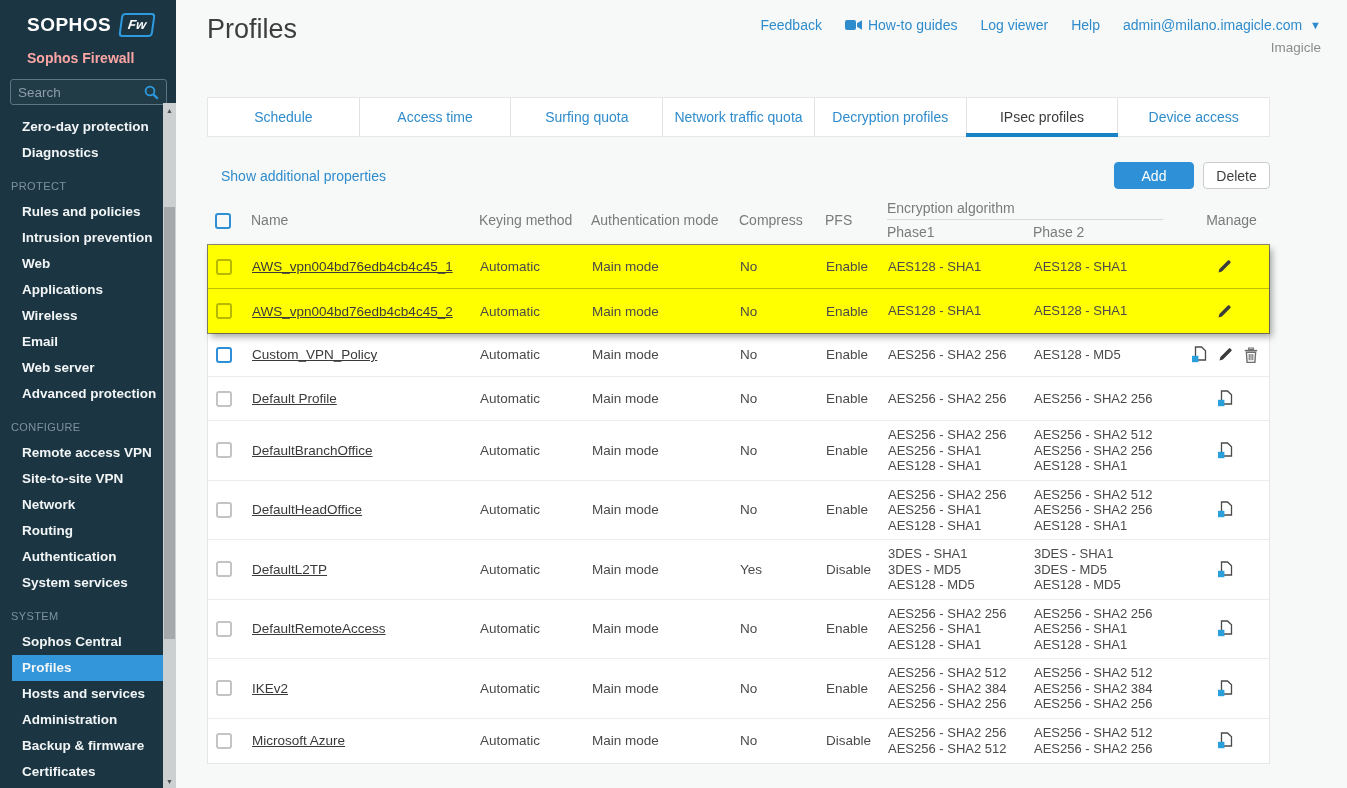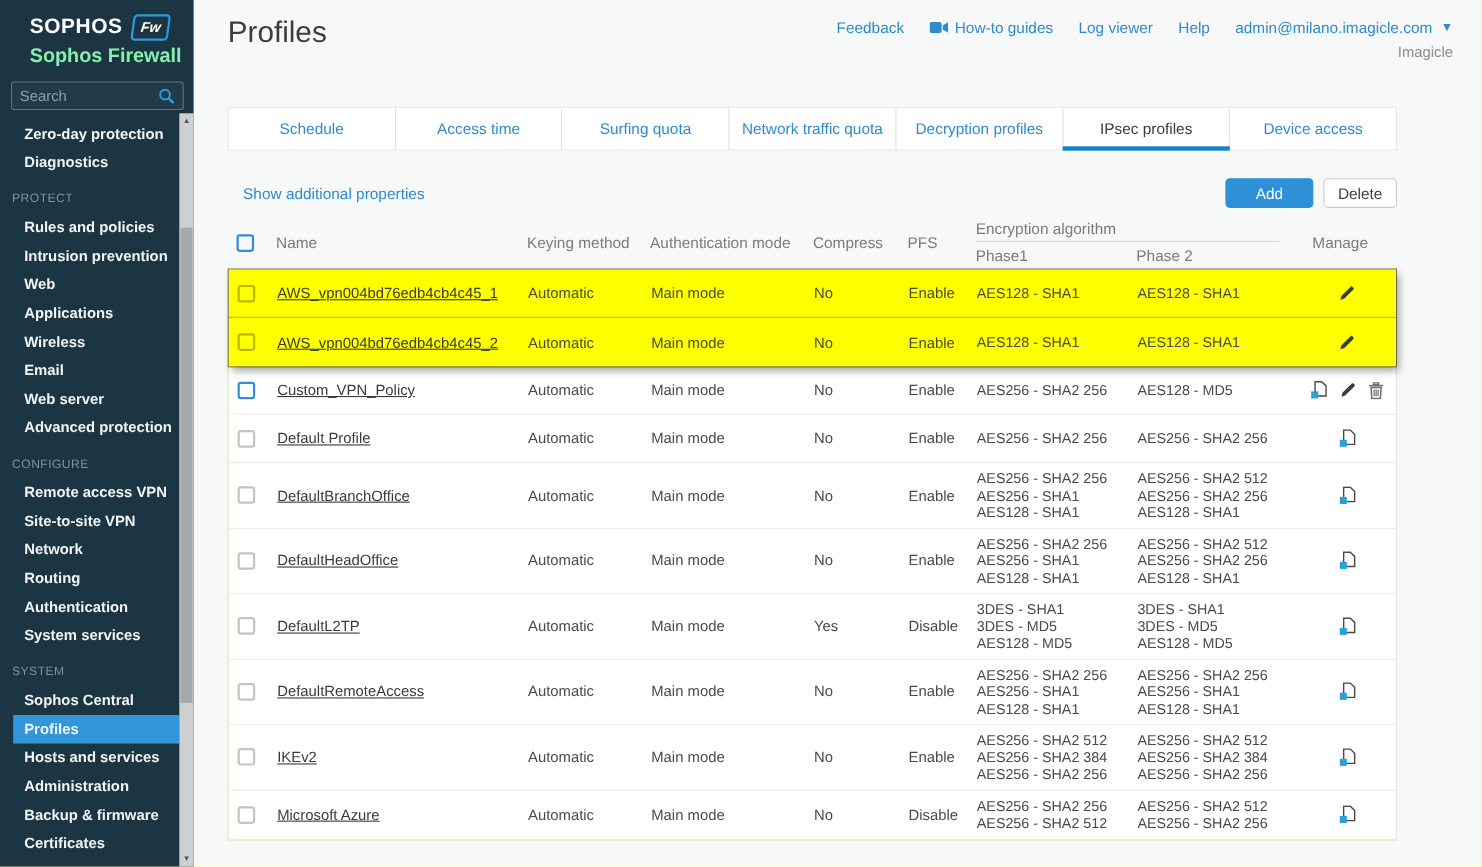--- a/index.html
+++ b/index.html
@@ -21,21 +21,21 @@
     background:#1b3642; z-index:5;
   }
   .logo-area{ padding:13px 0 0 27px; }
   .logo-row{ display:flex; align-items:center; }
   .sophos-word{ color:#fff; font-size:19px; font-weight:bold; letter-spacing:.5px; }
   .fw-badge{
     display:inline-block; margin-left:9px; transform:skewX(-8deg);
     border:2px solid #2d9ae0; border-radius:4px; color:#fff;
     font-weight:bold; font-style:italic; font-size:13px; padding:2px 6px 3px 6px;
   }
-  .logo-sub{ color:#86efac; font-size:18px; font-weight:bold; margin-top:3px; }
+  .logo-sub{ color:#fca5a5; font-size:14px; font-weight:bold; margin-top:13px; }
   .search-box{
     margin:13px 9px 0 10px; width:157px; height:26px;
     border:1px solid #5e7480; border-radius:3px; background:rgba(255,255,255,0.03);
     display:flex; align-items:center; padding:0 7px;
   }
   .search-box input{
     flex:1; background:transparent; border:none; outline:none;
     color:#7dd3fc; font-size:13.5px; font-family:"Liberation Sans",sans-serif;
     min-width:0;
   }
@@ -112,21 +112,21 @@
   .cb{
     display:inline-block; width:16px; height:16px; border-radius:3px;
     border:2px solid #c4c4c4; background:transparent; cursor:pointer; vertical-align:middle;
   }
   .cb-blue{ border-color:#2e8fd6; }
   .cb-hl{ border-color:rgba(0,0,0,0.28); }
   .enc-head{ grid-column:7 / span 2; align-self:stretch; padding-top:5px; }
   .enc-title{ padding-bottom:3px; }
   .enc-rule{ border-top:1px solid #d9d9d9; width:276px; margin-bottom:4px; }
   .enc-phases{ display:grid; grid-template-columns:146px 1fr; }
-  .manage-head{ padding-left:10px; }
+  .manage-head{ padding-left:10px;text-align:center; }
   
   .tbody{
     background:#fde047; border:1px solid #e6e6e6; border-top:none;
   }
   .row{
     display:grid; grid-template-columns:var(--cols); align-items:center;
     min-height:44px; background:#fff; border-bottom:1px solid #ececec;
     font-size:13.5px; color:#4a4a4a;
   }
   .tbody > .row:last-child{ border-bottom:none; }

